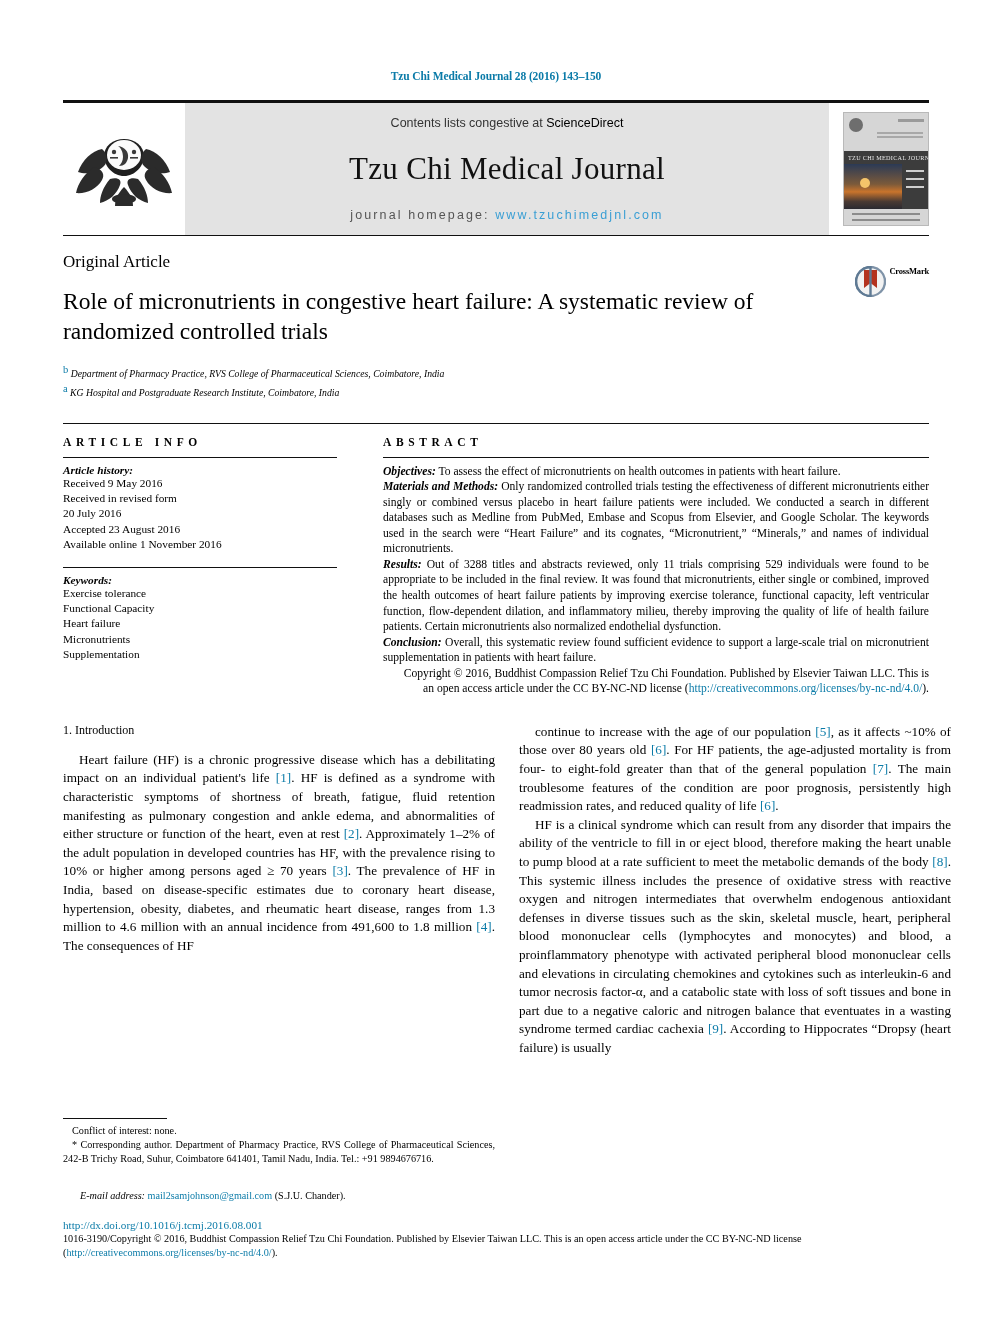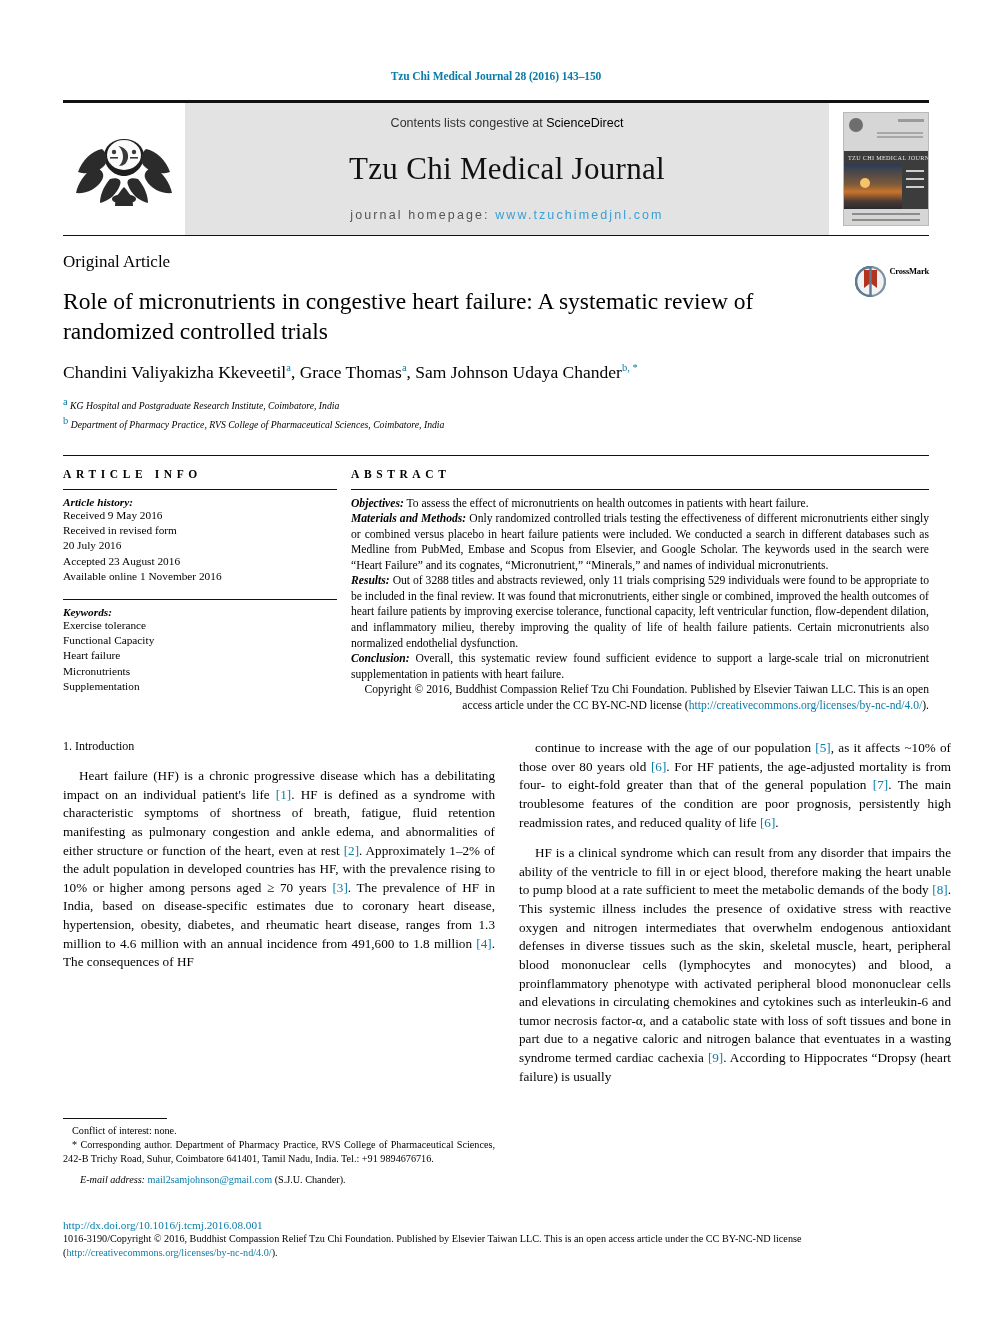--- a/index.html
+++ b/index.html
@@ -188,20 +188,21 @@
     font-size: 8.5px;
     font-weight: bold;
     letter-spacing: -0.2px;
   }
   
   .infowrap {
     margin: 22px 63px 0 63px;
     border-top: 1px solid #111;
     display: flex;
     padding-top: 12px;
+    gap: 32px;
   }
   .col-info { width: 288px; flex: none; padding-right: 14px; box-sizing: border-box; }
   .col-abs { flex: 1; }
   .secthead {
     font-size: 11.5px;
     font-weight: bold;
     letter-spacing: 4.6px;
     margin-bottom: 9px;
   }
   .rule { border-top: 1.6px solid #111; margin: 0 0 6px 0; }
@@ -223,33 +224,33 @@
   .bcol { width: 432px; flex: none; }
   .h1 { font-size: 12px; font-weight: normal; margin: 0 0 13px 0; }
   .ptext {
     font-size: 13.2px;
     line-height: 1.41;
     text-align: justify;
     margin: 0;
     text-indent: 16px;
     hyphens: auto;
   }
-  .ptext + .ptext { margin-top: 12px; }
+  .ptext + .ptext { margin-top: 0; }
   .ref { color: #0b7ba8; }
   
   .fnwrap {
     position: absolute;
     left: 63px;
     top: 1118px;
     width: 432px;
   }
   .fn-rule { width: 104px; border-top: 1px solid #111; margin-bottom: 5px; }
   .fn { font-size: 10.2px; line-height: 1.37; text-align: justify; margin: 0; }
   .fn.indent { text-indent: 9px; }
-  .fn-mail { margin-top: 7px; text-indent: 17px; }
+  .fn-mail { margin-top: 23px; text-indent: 17px; }
   .fn-mail .it { font-style: italic; }
   
   .footer {
     position: absolute;
     left: 63px;
     top: 1219px;
     width: 866px;
   }
   .footer .doi { font-size: 11.2px; color: #0b7ba8; margin-bottom: 1px; }
   .footer .cr { font-size: 10.2px; line-height: 1.36; }
@@ -329,27 +330,24 @@
         <circle cx="15.5" cy="15.5" r="14.5" fill="#f2f2f2" stroke="#7f93a8" stroke-width="2.4"></circle>
         <path d="M9 4h13v18l-6.5-5L9 22z" fill="#b4331f"></path>
         <path d="M15.5 1a14.5 14.5 0 0 0 0 29z" fill="none" stroke="#5f7a94" stroke-width="2.4"></path>
       </svg>
       <span class="cm-label">CrossMark</span>
     </div>
 
     <div class="art-type">Original Article</div>
     <h1 class="art-title">Role of micronutrients in congestive heart failure: A systematic review of randomized controlled trials</h1>
 
-    <div class="authors">
-      <span>Chandini Valiyakizha Kkeveetil</span><sup>a</sup>, <span>Grace Thomas</span><sup>a</sup>, <span>Sam Johnson Udaya Chander</span><sup class="star">b, *</sup>
-    </div>
 
     <div class="affil">
+      <div><sup>b</sup> <span>Department of Pharmacy Practice, RVS College of Pharmaceutical Sciences, Coimbatore, India</span></div>
       <div><sup>a</sup> <span>KG Hospital and Postgraduate Research Institute, Coimbatore, India</span></div>
-      <div><sup>b</sup> <span>Department of Pharmacy Practice, RVS College of Pharmaceutical Sciences, Coimbatore, India</span></div>
     </div>
   </div>
 
   <div class="infowrap">
 
     <div class="col-info">
       <div class="secthead">ARTICLE INFO</div>
       <div class="rule"></div>
       <div class="meta-label">Article history:</div>
       <div class="meta-line">Received 9 May 2016</div>

